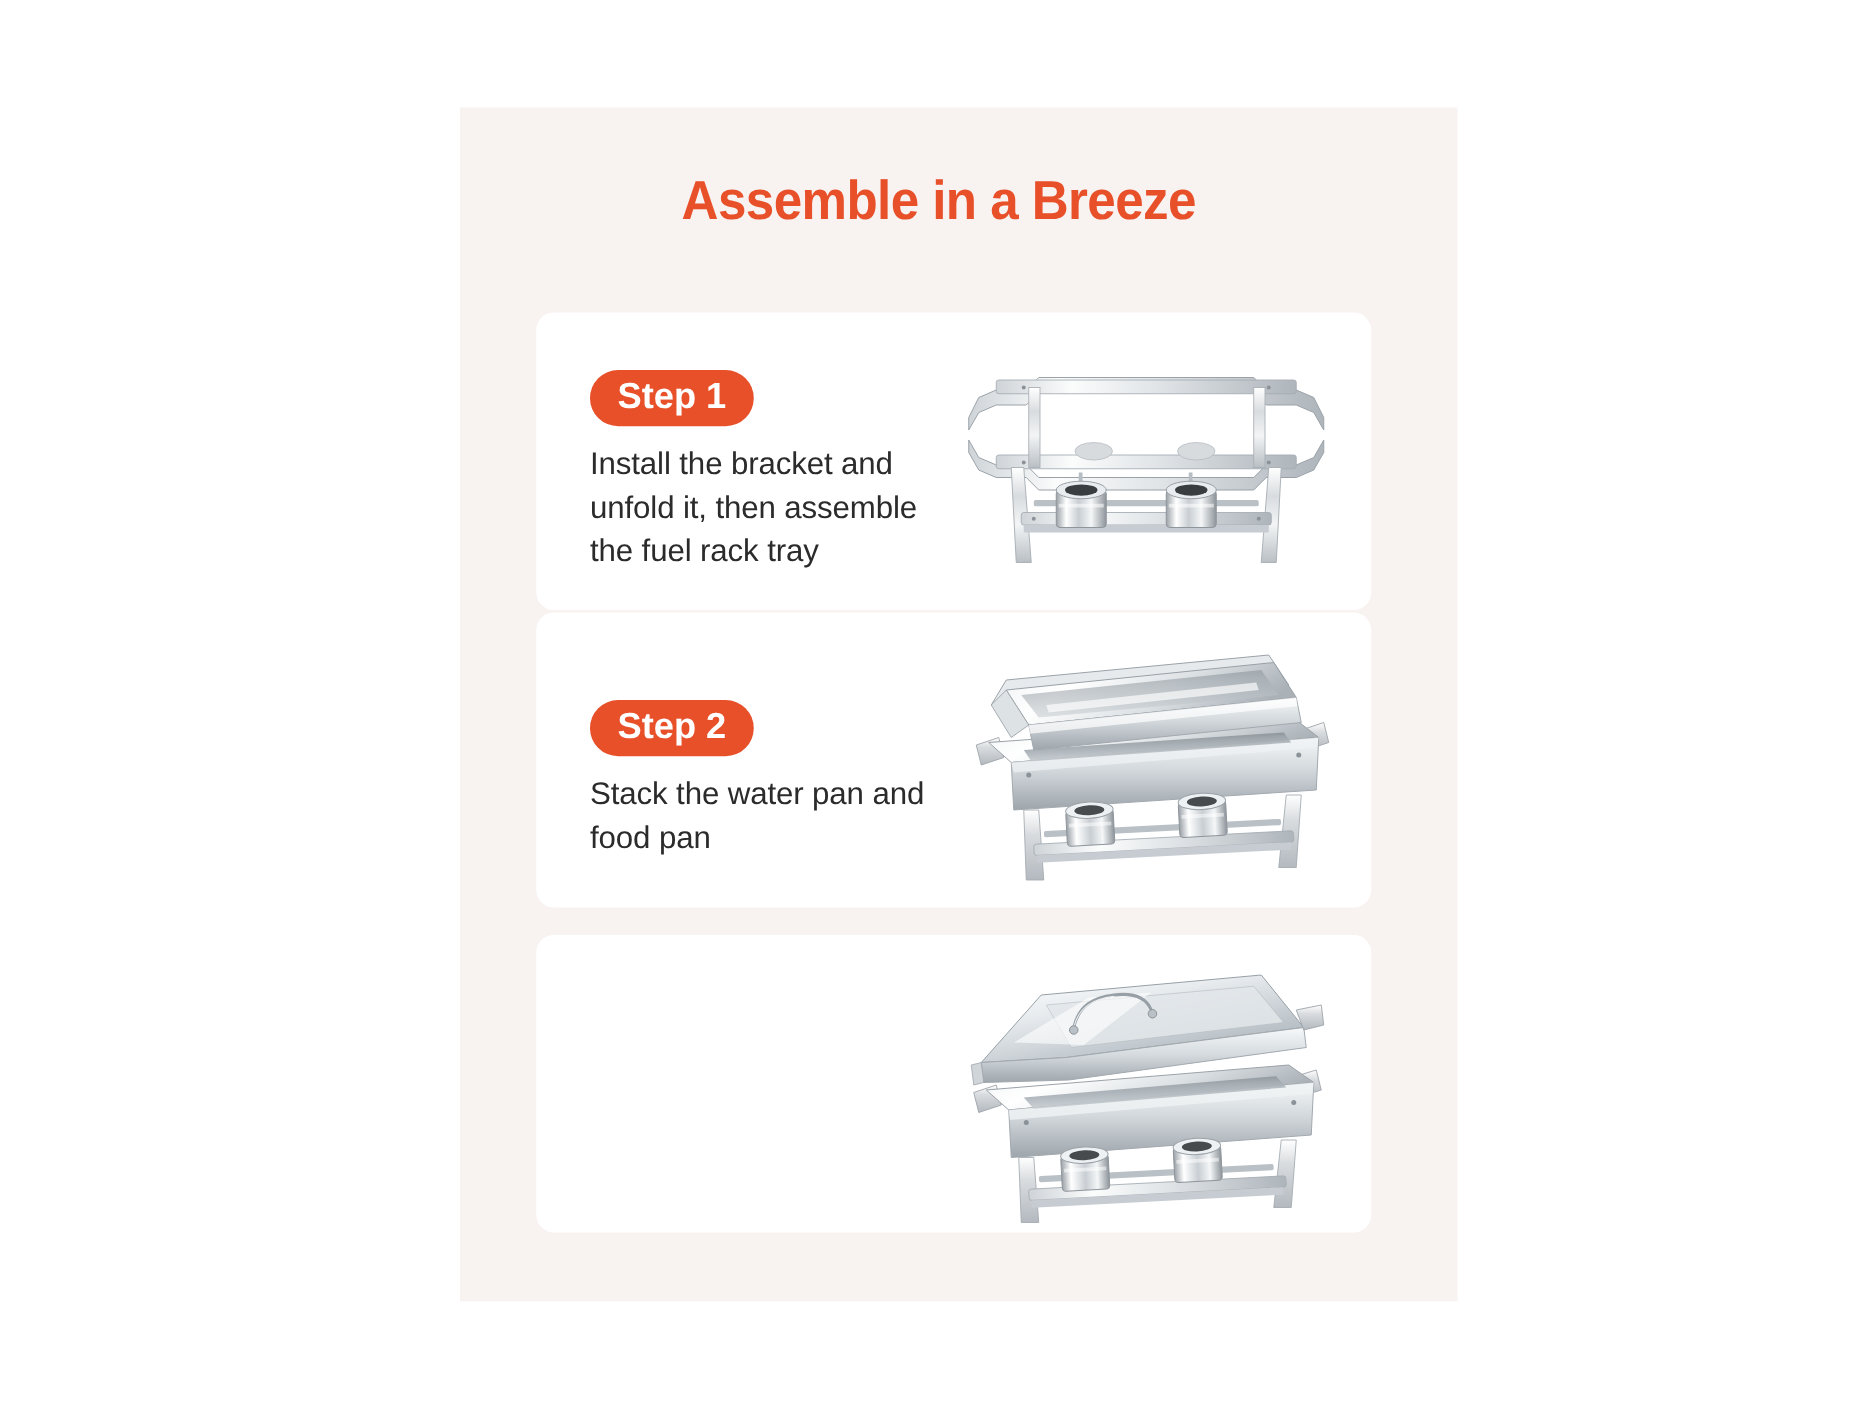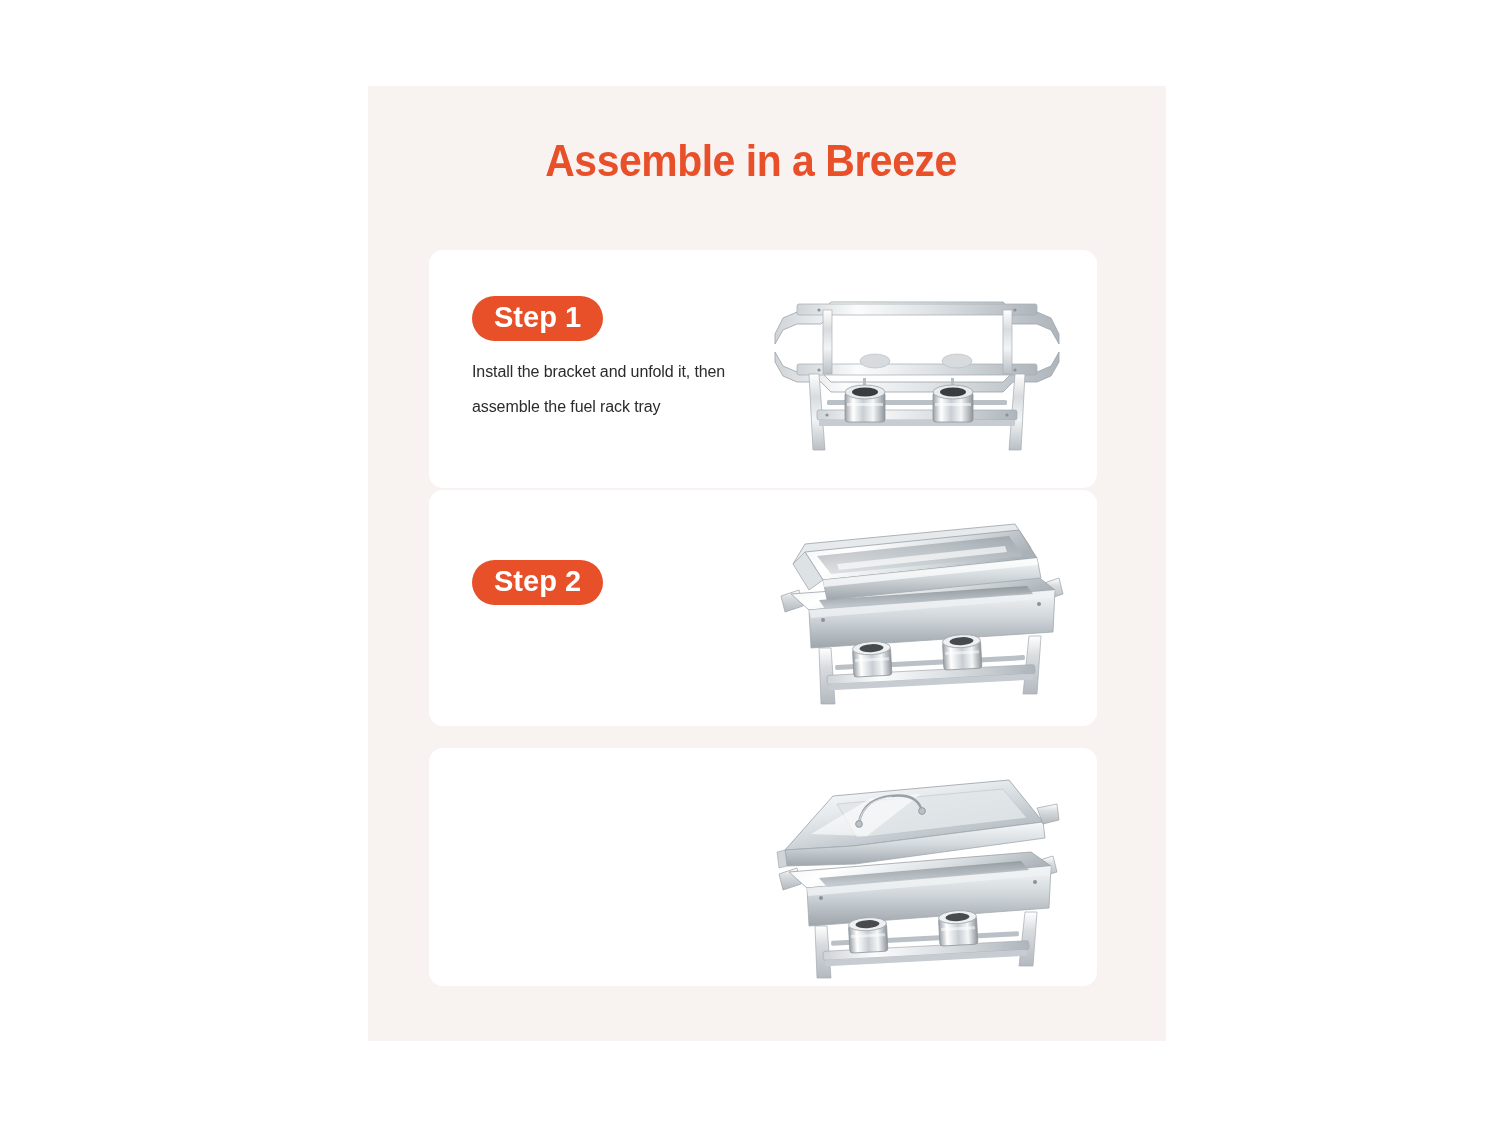--- a/index.html
+++ b/index.html
@@ -82,21 +82,21 @@
   }
   .card-1 .badge { top: 46px; }
   .card-2 .badge { top: 70px; }
   .card-3 .badge { top: 70px; }
 
   .desc {
     position: absolute;
     left: 8px;
     width: 290px;
     color: #2b2b2b;
-    font-size: 16px;
+    font-size: 25px;
     line-height: 35px;
     font-family: "Liberation Sans", sans-serif;
     letter-spacing: -0.1px;
   }
   .card-1 .desc { top: 104px; }
   .card-2 .desc { top: 128px; }
   .card-3 .desc { top: 128px; }
 
   
   .art {
@@ -192,20 +192,21 @@
             <ellipse cx="186" cy="110" rx="13" ry="4.5" fill="#3a3d40"></ellipse>
             <rect x="168" y="121" width="36" height="3" fill="#ffffff" opacity="0.55"></rect>
           </g>
         </svg>
       </div>
     </div>
 
     <div class="card card-2">
       <div class="card-left">
         <div class="badge">Step 2</div>
+        <div class="desc">Stack the water pan and food pan</div>
       </div>
       <div class="art art-2">
         <svg width="310" height="220" viewBox="0 0 310 220">
           <defs>
             <linearGradient id="panTop2" x1="0" y1="0" x2="1" y2="0.3">
               <stop offset="0%" stop-color="#eef1f3"></stop>
               <stop offset="30%" stop-color="#ffffff"></stop>
               <stop offset="65%" stop-color="#dbe0e3"></stop>
               <stop offset="100%" stop-color="#aab1b7"></stop>
             </linearGradient>

